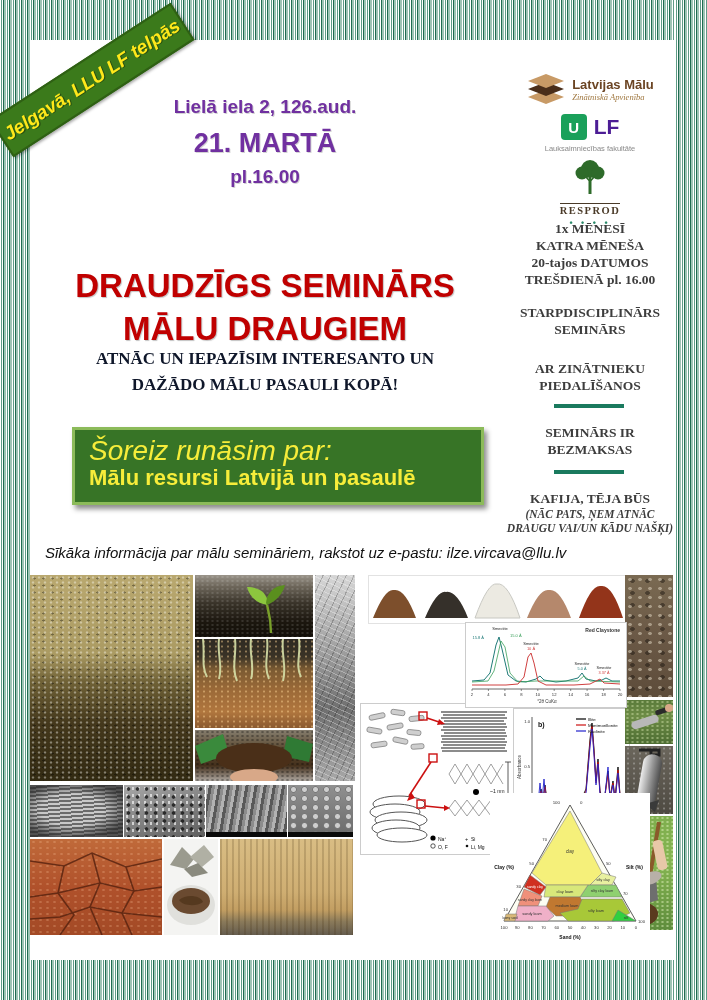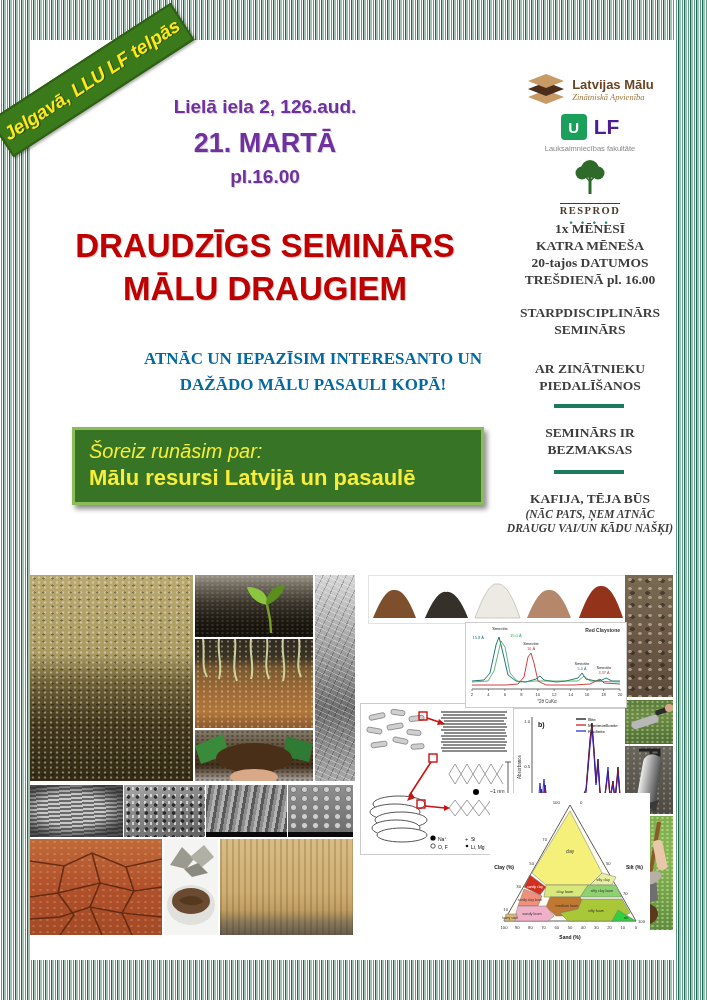--- a/index.html
+++ b/index.html
@@ -16,26 +16,26 @@
   
   .ribbon{left:-16px;top:58px;width:212px;height:40px;background:#3b7a1b;border:2px solid #2f6014;
           transform:rotate(-33deg);display:flex;align-items:center;justify-content:center;z-index:30;
           box-shadow:1px 2px 3px rgba(0,0,0,.35);}
   .ribbon span{color:#ffe81a;font-size:19px;font-weight:bold;font-style:italic;white-space:nowrap;
           text-shadow:1px 1px 0 rgba(0,0,0,.35);}
   
   .hdr{left:30px;width:470px;text-align:center;color:#7030a0;font-weight:bold;
        text-shadow:1px 1px 0 rgba(130,130,130,.35);}
   .title{left:30px;width:470px;text-align:center;color:#c00000;font-weight:bold;font-size:33px;
-         line-height:43px;text-shadow:1px 1px 1px rgba(120,120,120,.45);}
-  .subtitle{left:30px;width:470px;text-align:center;color:#0369a1;font-weight:bold;font-size:17px;
-            line-height:26px;font-family:"Liberation Serif",serif;margin-left:48px;}
+         line-height:43px;text-shadow:1px 1px 1px rgba(120,120,120,.45);margin-top:40px;}
+  .subtitle{left:30px;width:470px;text-align:center;color:#0f172a;font-weight:bold;font-size:17px;
+            line-height:26px;font-family:"Liberation Serif",serif;}
   .topicbox{left:72px;top:427px;width:392px;background:#377426;border:3px solid #8cbb5a;
             padding:8px 0 10px 14px;box-shadow:3px 4px 5px rgba(0,0,0,.45);}
-  .topicbox .l1{color:#f7ed3a;font-style:italic;font-size:20px;line-height:26px;}
+  .topicbox .l1{color:#f7ed3a;font-style:italic;font-size:28px;line-height:26px;}
   .topicbox .l2{color:#f7ed3a;font-weight:bold;font-size:22px;line-height:28px;}
   .contact{left:45px;top:544px;font-style:italic;font-size:15px;color:#111;white-space:nowrap;}
   
   .sb{left:505px;width:170px;text-align:center;color:#3d3d3d;font-family:"Liberation Serif",serif;}
   .sb-head{font-weight:bold;font-size:15px;color:#0a0a0a;letter-spacing:.4px;}
   .sb-block{font-weight:bold;font-size:13.5px;line-height:17px;}
   .sb-note{font-weight:bold;font-style:italic;font-size:11.5px;line-height:14px;}
   .divider{left:554px;width:70px;border-top:4px solid #1a7a5e;}
   .lmza{left:505px;top:72px;width:170px;display:flex;align-items:center;justify-content:center;gap:6px;}
   .lmza .t1{font-size:13px;font-weight:bold;color:#6b4423;font-family:"Liberation Sans",sans-serif;}
@@ -143,20 +143,21 @@
   <div class="abs subtitle" style="top:346px;">
     <div>ATNĀC UN IEPAZĪSIM INTERESANTO UN</div>
     <div>DAŽĀDO MĀLU PASAULI KOPĀ!</div>
   </div>
 
   <div class="abs topicbox">
     <div class="l1">Šoreiz runāsim par:</div>
     <div class="l2">Mālu resursi Latvijā un pasaulē</div>
   </div>
 
+  <div class="abs contact">Sīkāka informācija par mālu semināriem, rakstot uz e-pastu: ilze.vircava@llu.lv</div>
 
 
   <div class="abs lmza">
     <svg width="40" height="34" viewBox="0 0 40 34">
       <path d="M2,25 L20,18 L38,25 L20,32 Z" fill="#c89a66"></path>
       <path d="M2,17 L20,10 L38,17 L20,24 Z" fill="#4a2e1a"></path>
       <path d="M2,9 L20,2 L38,9 L20,16 Z" fill="#c89a66"></path>
     </svg>
     <div style="text-align:left;">
       <div class="t1">Latvijas Mālu</div>

